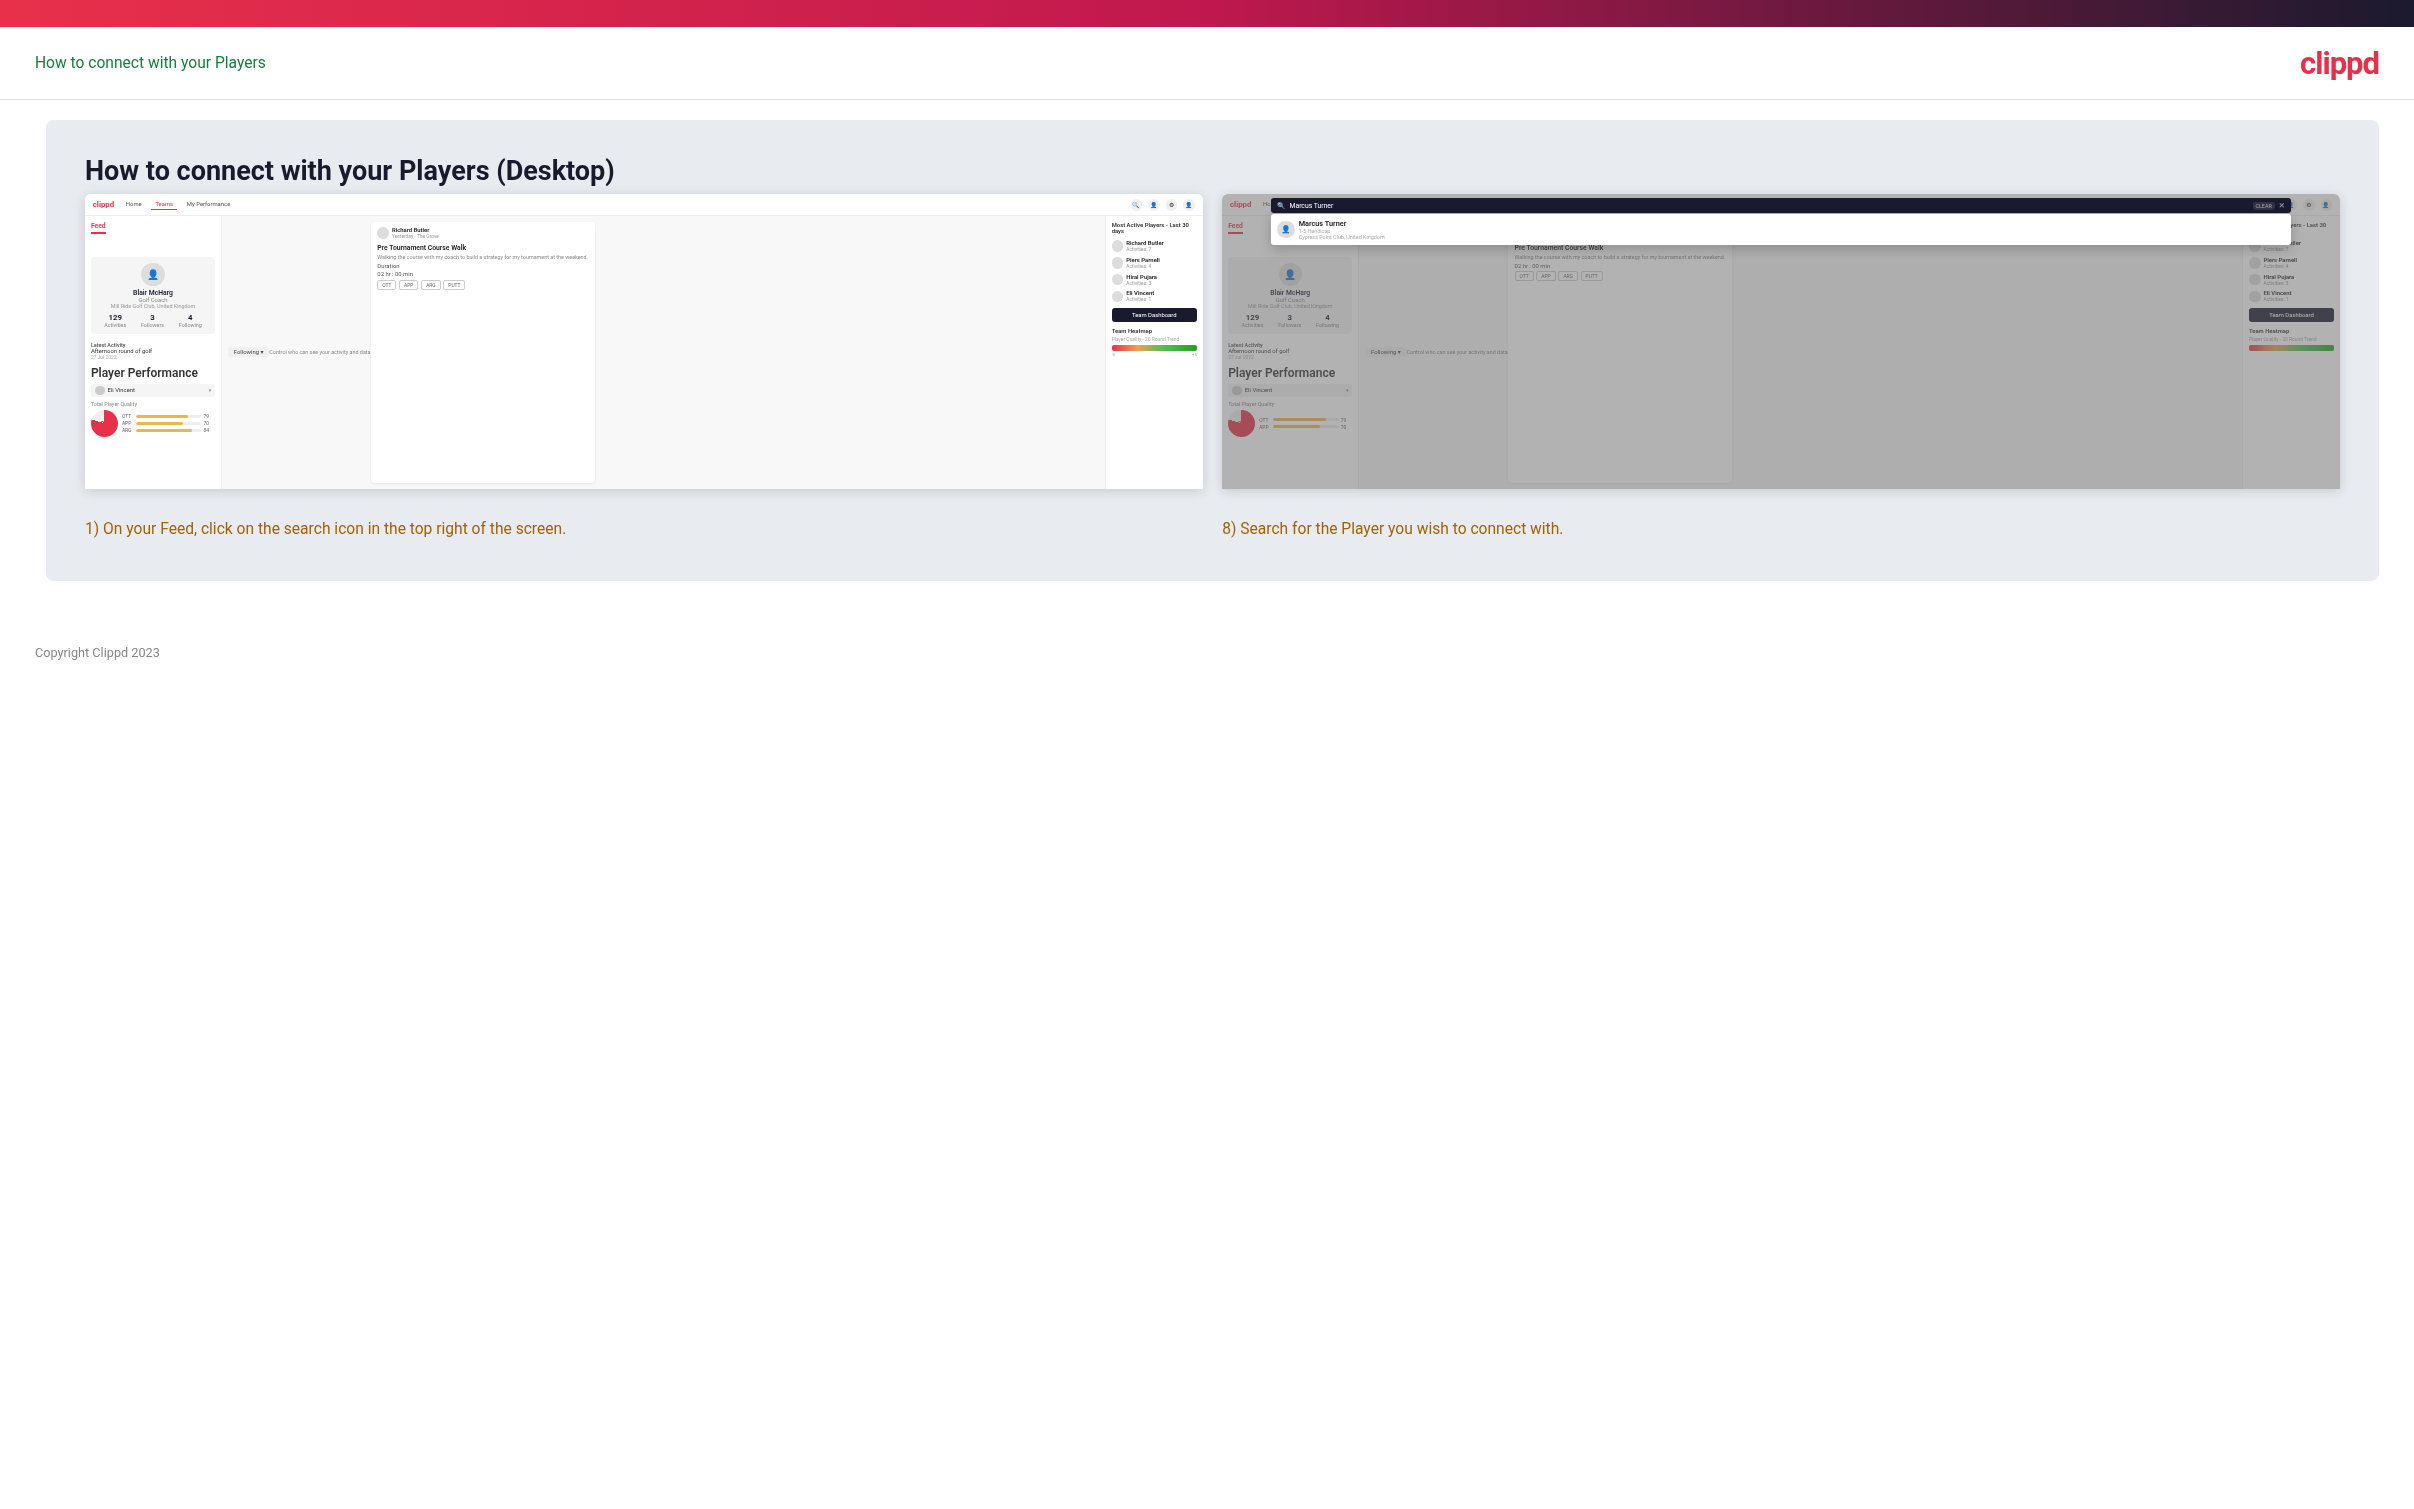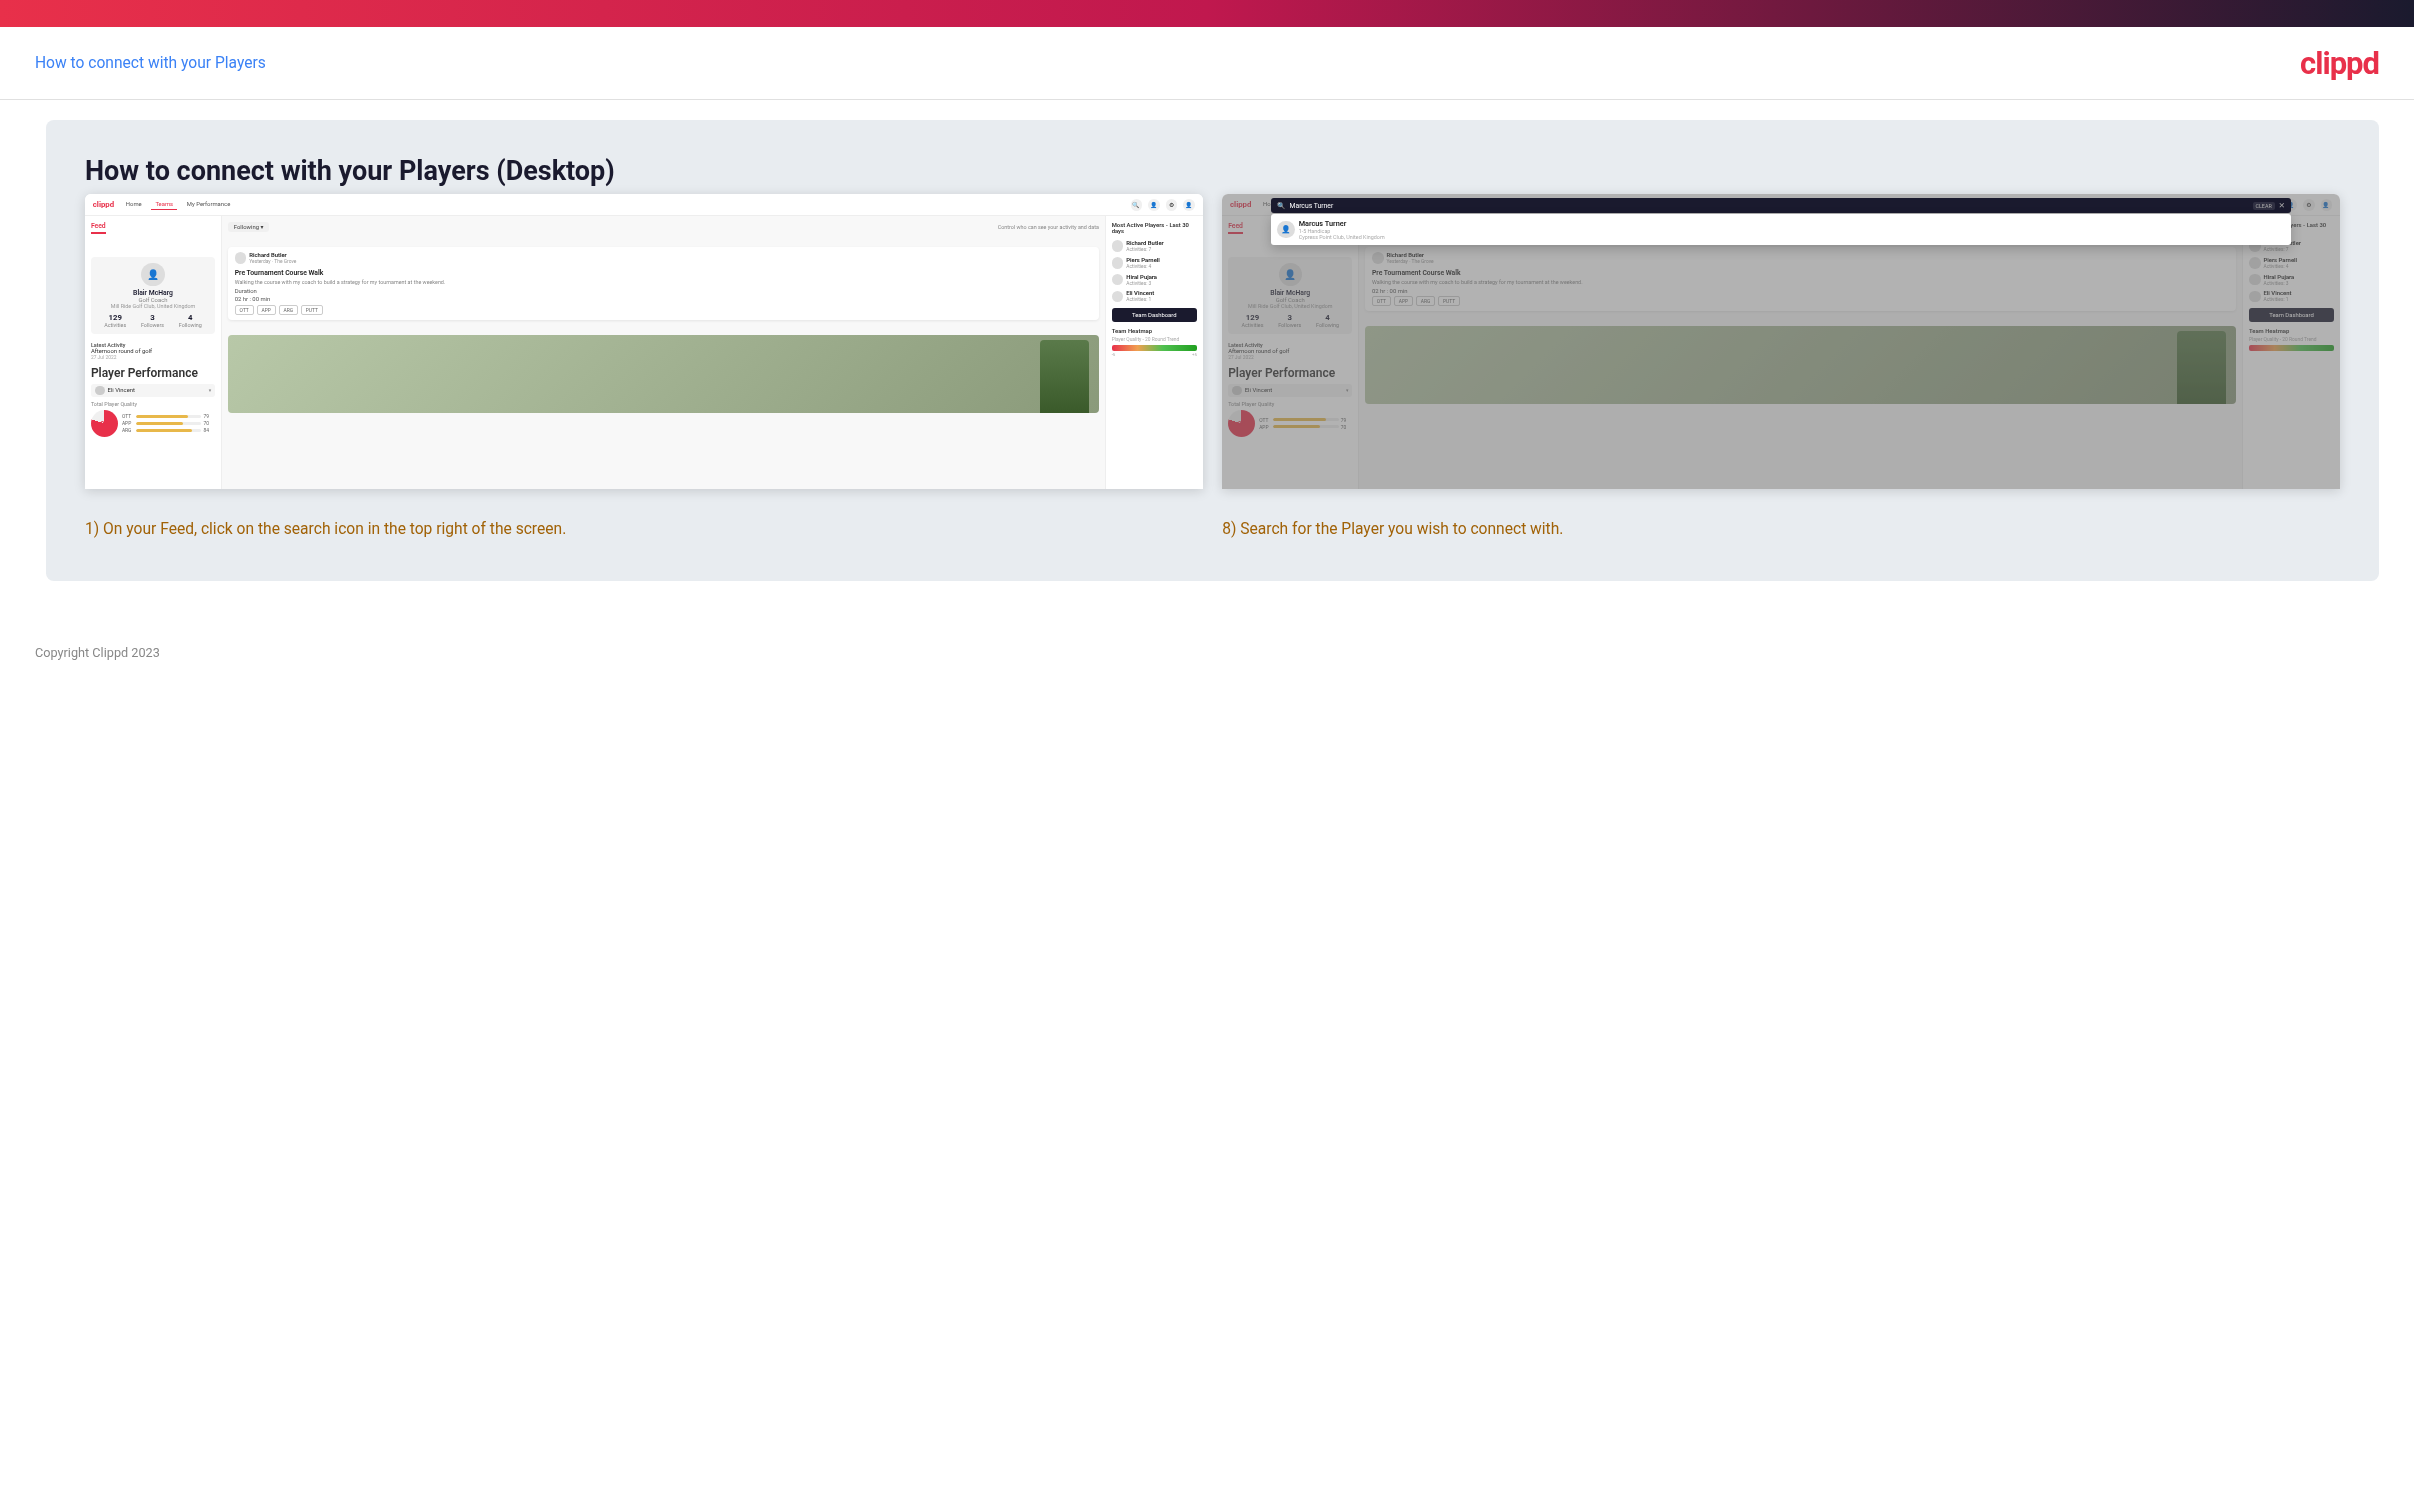--- a/index.html
+++ b/index.html
@@ -20,21 +20,21 @@
     
     .header {
       display: flex;
       align-items: center;
       justify-content: space-between;
       padding: 17.6px 35px;
       border-bottom: 1.5px solid #e0e0e0;
     }
     .header-title {
       font-size: 15.6px;
-      color: #3b82f6;
+      color: #15803d;
       font-weight: 400;
     }
     .logo {
       font-size: 31px;
       font-weight: 700;
       color: #e8304a;
       letter-spacing: -1px;
     }
 
     
@@ -286,22 +286,22 @@
     .mini-bar-val {
       font-size: 4.9px;
       color: #666;
       width: 11.7px;
     }
 
     .mini-center-panel {
       flex: 1;
       padding: 5.9px;
       display: flex;
-      flex-direction: column;
-      gap: 15px;
+      flex-direction: row;
+      gap: 0;
     }
 
     .mini-following-row {
       display: flex;
       align-items: center;
       justify-content: space-between;
     }
     .mini-following-btn {
       font-size: 5.9px;
       background: #f0f0f0;

